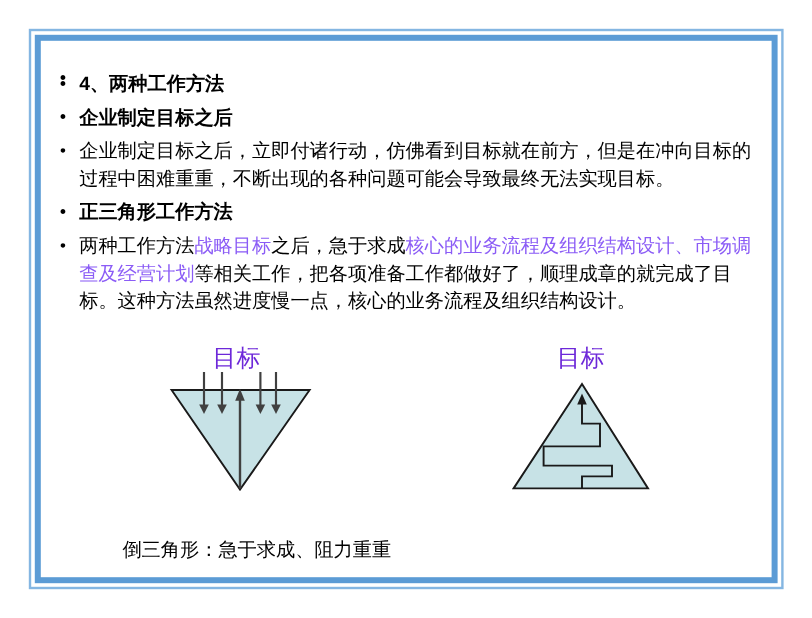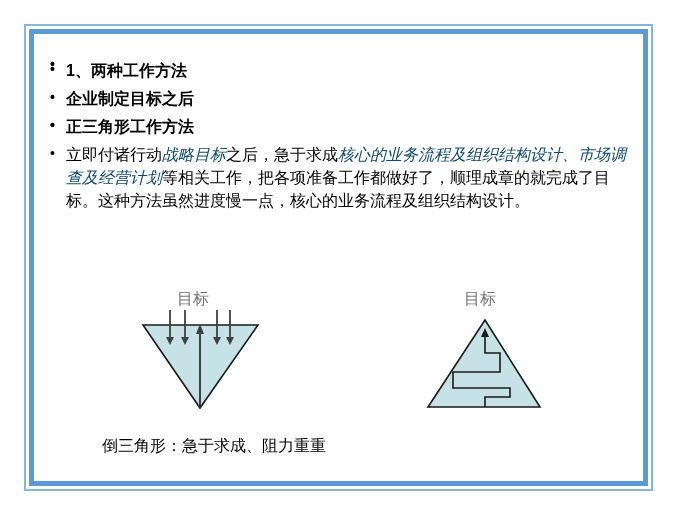--- a/index.html
+++ b/index.html
@@ -49,38 +49,38 @@
     letter-spacing: 0px;
   }
   ul.bullets li .dot {
     position: absolute;
     left: 2px;
     top: -1px;
     font-size: 14px;
     color: #000000;
   }
   ul.bullets li.bold { font-weight: bold; }
-  .red { color: #0c4a6e; font-style: italic; }
+  .red { color: #8b5cf6; }
 
   .goal-label {
     position: absolute;
-    font-size: 16px;
+    font-size: 20px;
     line-height: 16px;
-    color: #737373;
+    color: #6d28d9;
     white-space: nowrap;
   }
   .goal-left  { left: 143px; top: 257px; }
   .goal-right { left: 430px; top: 257px; }
 
   .svg-left  { position: absolute; left: 66px;  top: 274px; }
   .svg-right { position: absolute; left: 384px; top: 281px; }
 
   .caption {
     position: absolute;
-    top: 402px;
+    top: 414px;
     font-size: 16px;
     color: #000000;
     text-align: center;
     white-space: nowrap;
   }
   .caption-left  { left: 60px;  width: 240px; }
   .caption-right { left: 335px; width: 245px; }
 </style>
 </head>
 <body>
@@ -88,36 +88,37 @@
 <div class="slide">
   <div class="frame-outer">
     <div class="frame-inner">
 
       <ul class="bullets">
         <li class="bold">
           <span class="dot">•</span>
         </li>
         <li class="bold">
           <span class="dot">•</span>
-          <span>1、两种工作方法</span>
+          <span>4、两种工作方法</span>
         </li>
         <li class="bold">
           <span class="dot">•</span>
           <span>企业制定目标之后</span>
         </li>
         <li>
           <span class="dot">•</span>
+          <span>企业制定目标之后，立即付诸行动，仿佛看到目标就在前方，但是在冲向目标的过程中困难重重，不断出现的各种问题可能会导致最终无法实现目标。</span>
         </li>
         <li class="bold">
           <span class="dot">•</span>
           <span>正三角形工作方法</span>
         </li>
         <li>
           <span class="dot">•</span>
-          <span><span>立即付诸行动</span><span class="red">战略目标</span><span>之后，急于求成</span><span class="red">核心的业务流程及组织结构设计、市场调查及经营计划</span><span>等相关工作，把各项准备工作都做好了，顺理成章的就完成了目标。这种方法虽然进度慢一点，核心的业务流程及组织结构设计。</span></span>
+          <span><span>两种工作方法</span><span class="red">战略目标</span><span>之后，急于求成</span><span class="red">核心的业务流程及组织结构设计、市场调查及经营计划</span><span>等相关工作，把各项准备工作都做好了，顺理成章的就完成了目标。这种方法虽然进度慢一点，核心的业务流程及组织结构设计。</span></span>
         </li>
       </ul>
 
       <div class="goal-label goal-left">目标</div>
       <svg class="svg-left" width="200" height="105" viewBox="0 0 200 105">
         <polygon points="43,17 158,17 100,100" fill="#c7e2e6" stroke="#1a1a1a" stroke-width="1.6"></polygon>
         <line x1="70" y1="2" x2="70" y2="30" stroke="#404040" stroke-width="1.8"></line>
         <polygon points="70,37 66,29 74,29" fill="#404040"></polygon>
         <line x1="85" y1="2" x2="85" y2="30" stroke="#404040" stroke-width="1.8"></line>
         <polygon points="85,37 81,29 89,29" fill="#404040"></polygon>

